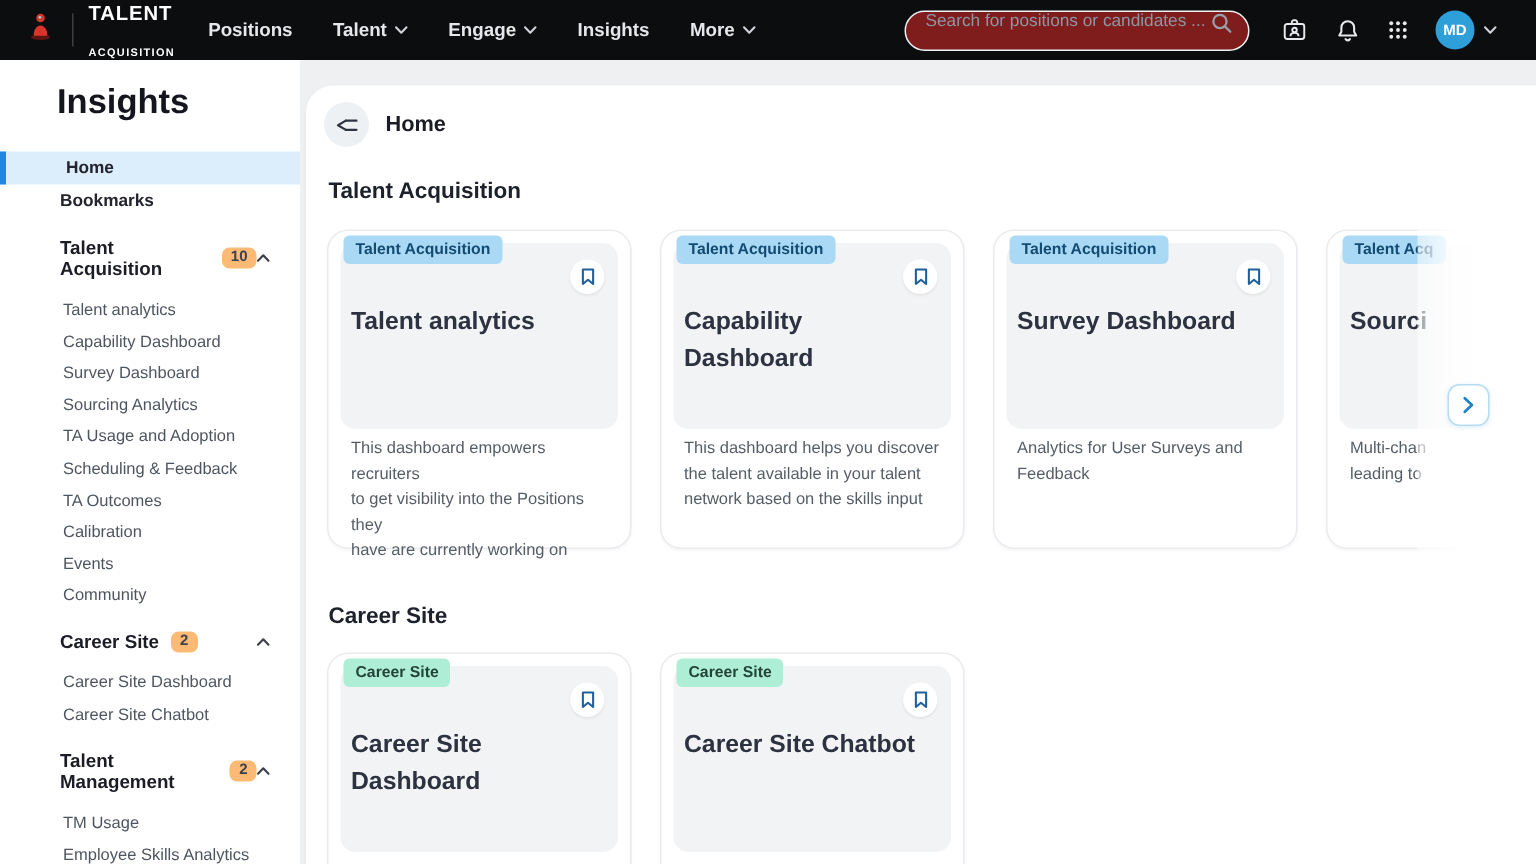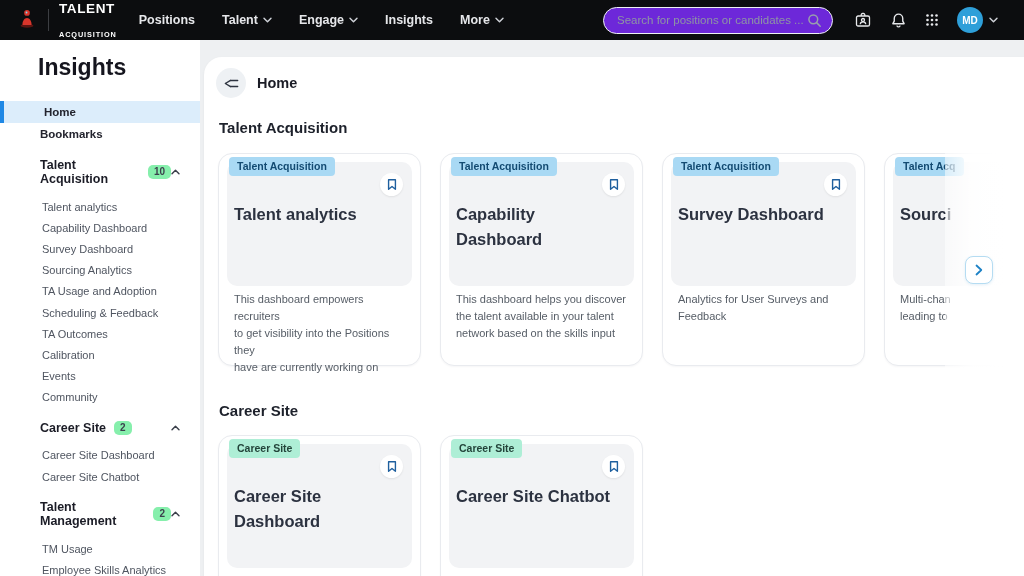--- a/index.html
+++ b/index.html
@@ -18,22 +18,22 @@
   }
   .brand { display:flex; align-items:center; padding-left:16px; gap:10px; }
   .brand-divider { width:1px; height:22px; background:#3c3e42; }
   .brand-text { display:flex; flex-direction:column; line-height:1; }
   .brand-line1 { color:#fff; font-weight:bold; font-size:13.5px; letter-spacing:0.6px; }
   .brand-line2 { color:#fff; font-weight:bold; font-size:7.3px; letter-spacing:0.9px; margin-top:16px; }
   .topnav { display:flex; align-items:center; gap:27px; margin-left:22px; }
   .topnav-item { display:flex; align-items:center; gap:5px; color:#e6e7ea; font-size:12.5px; cursor:pointer;font-weight:bold; }
   .search-pill {
     margin-left:auto; width:230px; height:27px; border:1.5px solid #eef1f4;
-    border-radius:14px; display:flex; align-items:center; padding:0 10px 0 13px;
-    background:#6d28d9; margin-right:21px;
+    border-radius:14px; display:flex; align-items:flex-start; padding:0 10px 0 13px;
+    background:#7f1d1d; margin-right:21px;
   }
   .search-pill input {
     flex:1; background:transparent; border:none; outline:none;
     color:#cfd3da; font-size:11.5px; font-family:"Liberation Sans", sans-serif;
   }
   .search-pill input::placeholder { color:#8e95a3; }
   .topbar-icons { display:flex; align-items:center; gap:18px; padding-right:26px; }
   .icon-btn { display:flex; align-items:center; justify-content:center; cursor:pointer; }
   .avatar-wrap { display:flex; align-items:center; gap:6px; cursor:pointer; }
   .avatar {
@@ -56,21 +56,21 @@
   .side-item.selected {
     background:#dcedfb; border-left:4px solid #1f88e5; padding-left:40px;
     margin-right:0;
   }
   .group-header {
     display:flex; align-items:center; margin:13px 0 10px;
     padding:0 20px 0 40px; cursor:pointer;
   }
   .group-label { font-size:12.5px; font-weight:bold; color:#1b1c26; }
   .count-pill {
-    margin-left:8px; background:#86efac; color:#3c414d;
+    margin-left:8px; background:#fdba74; color:#3c414d;
     font-size:10px; font-weight:bold; border-radius:5px; padding:2px 6px; line-height:10px;
   }
   .group-chev { margin-left:auto; display:flex; }
   .side-child {
     font-size:11px; color:#4f5560; padding:4.6px 8px 4.6px 42px;
     line-height:12px; cursor:pointer;
   }
 
   
   .main-bg { position:absolute; top:40px; left:200px; right:0; bottom:0; background:#eef0f2; }

